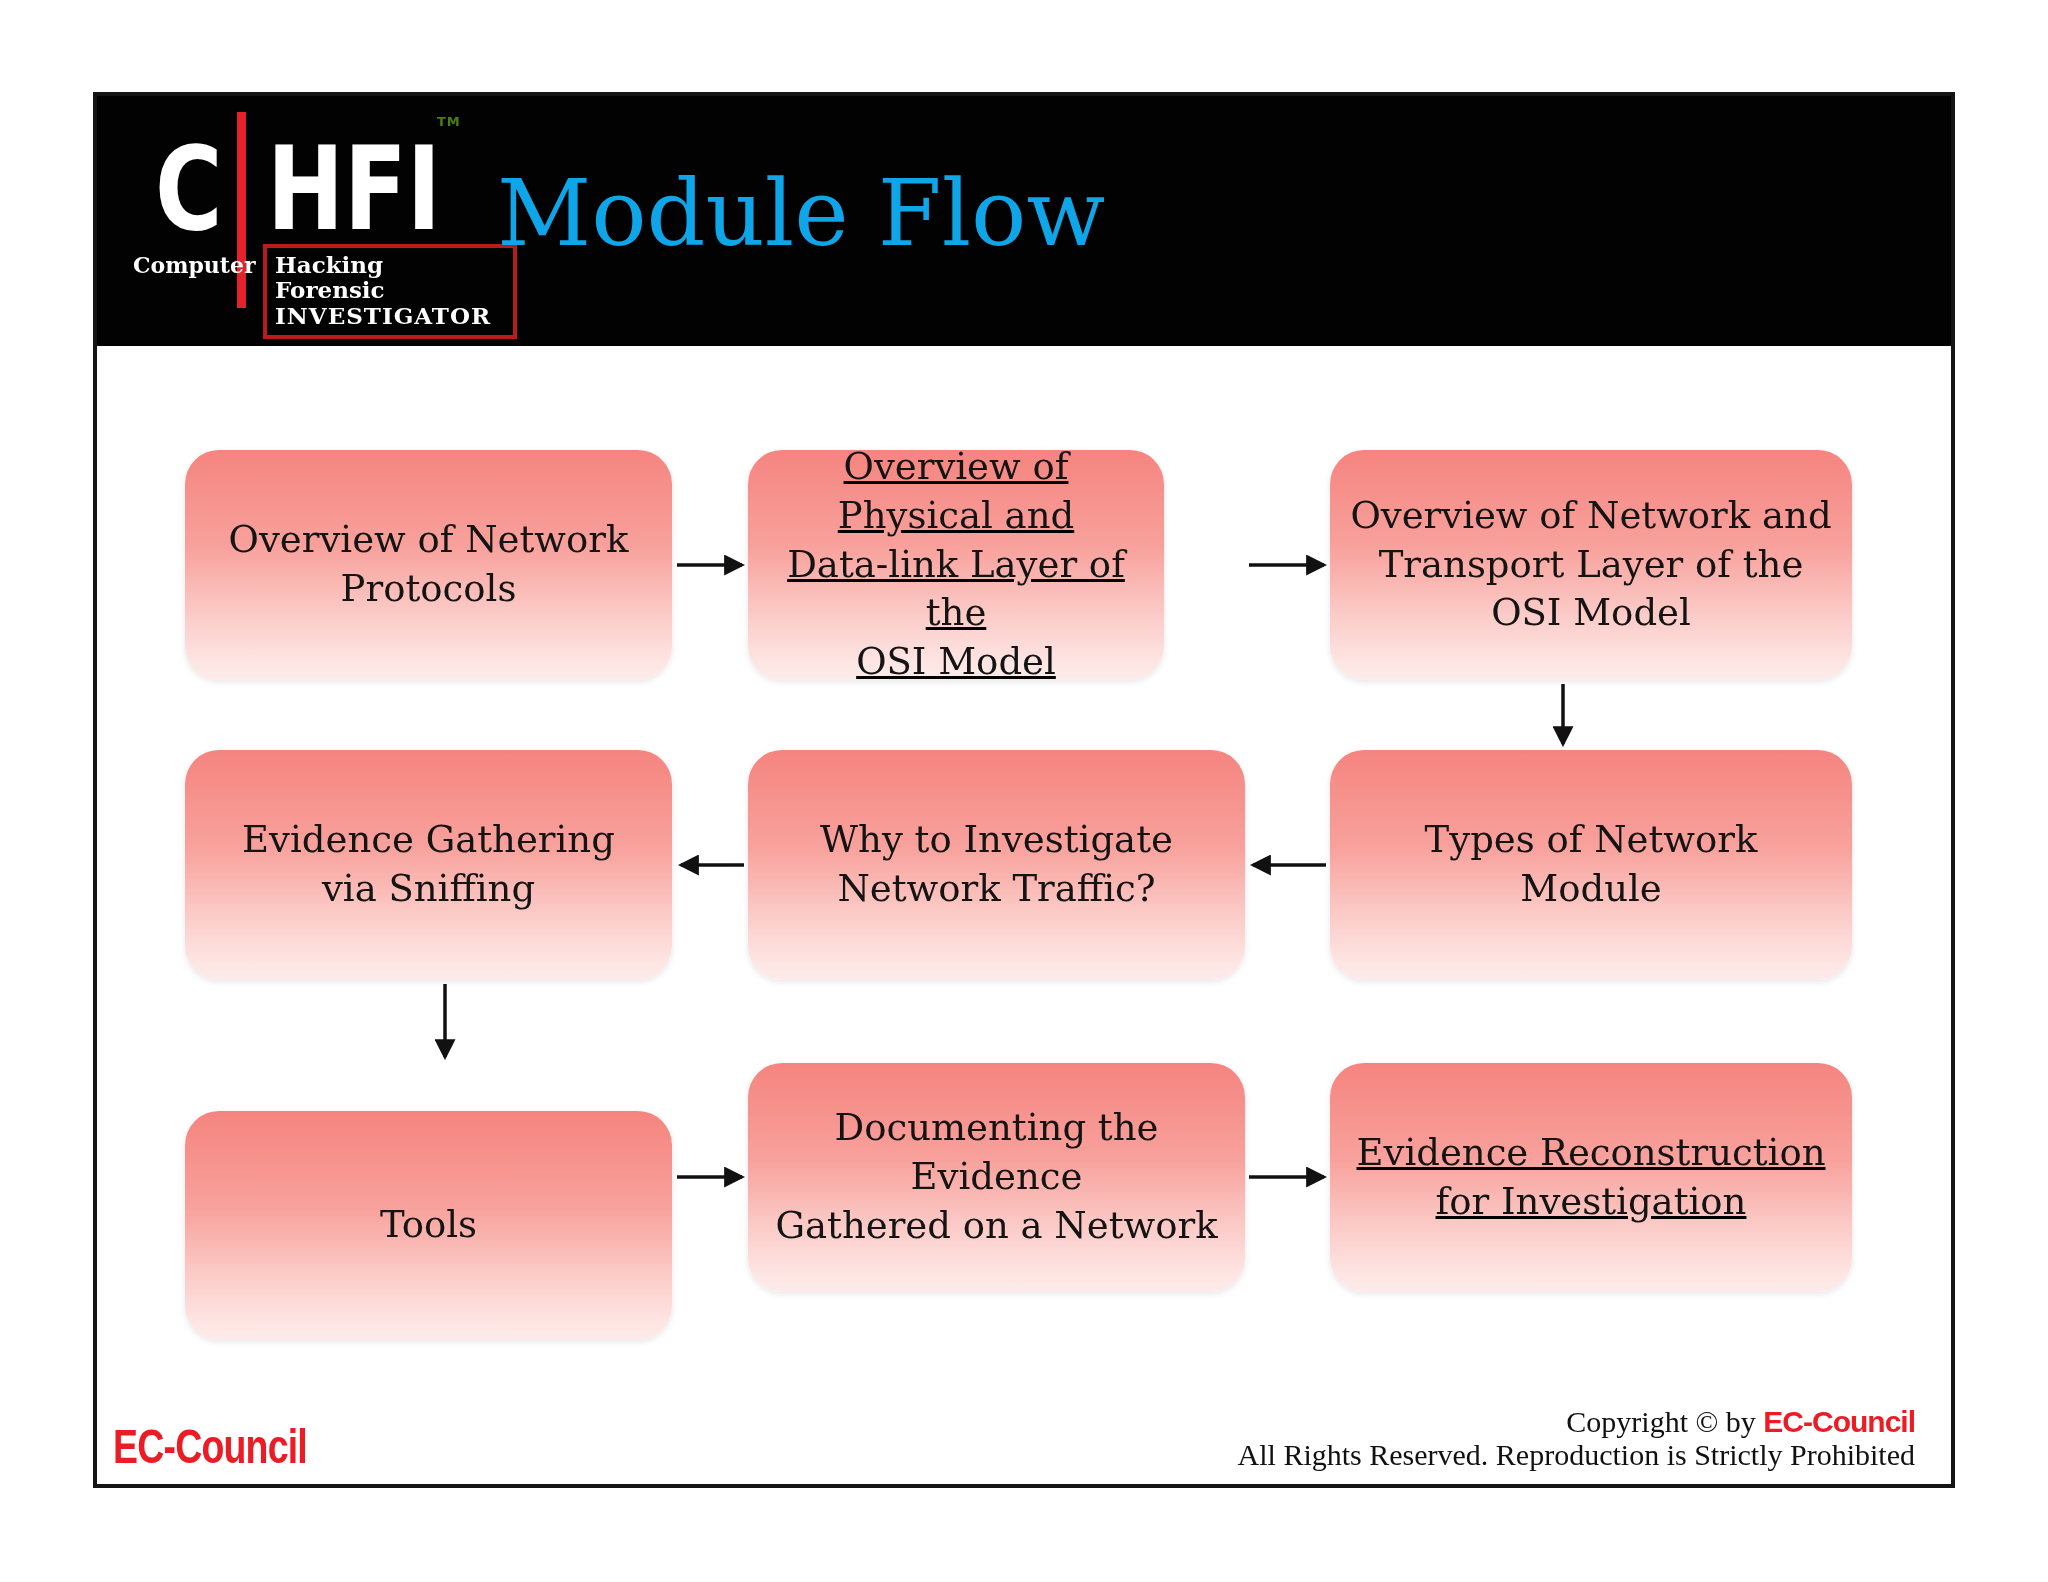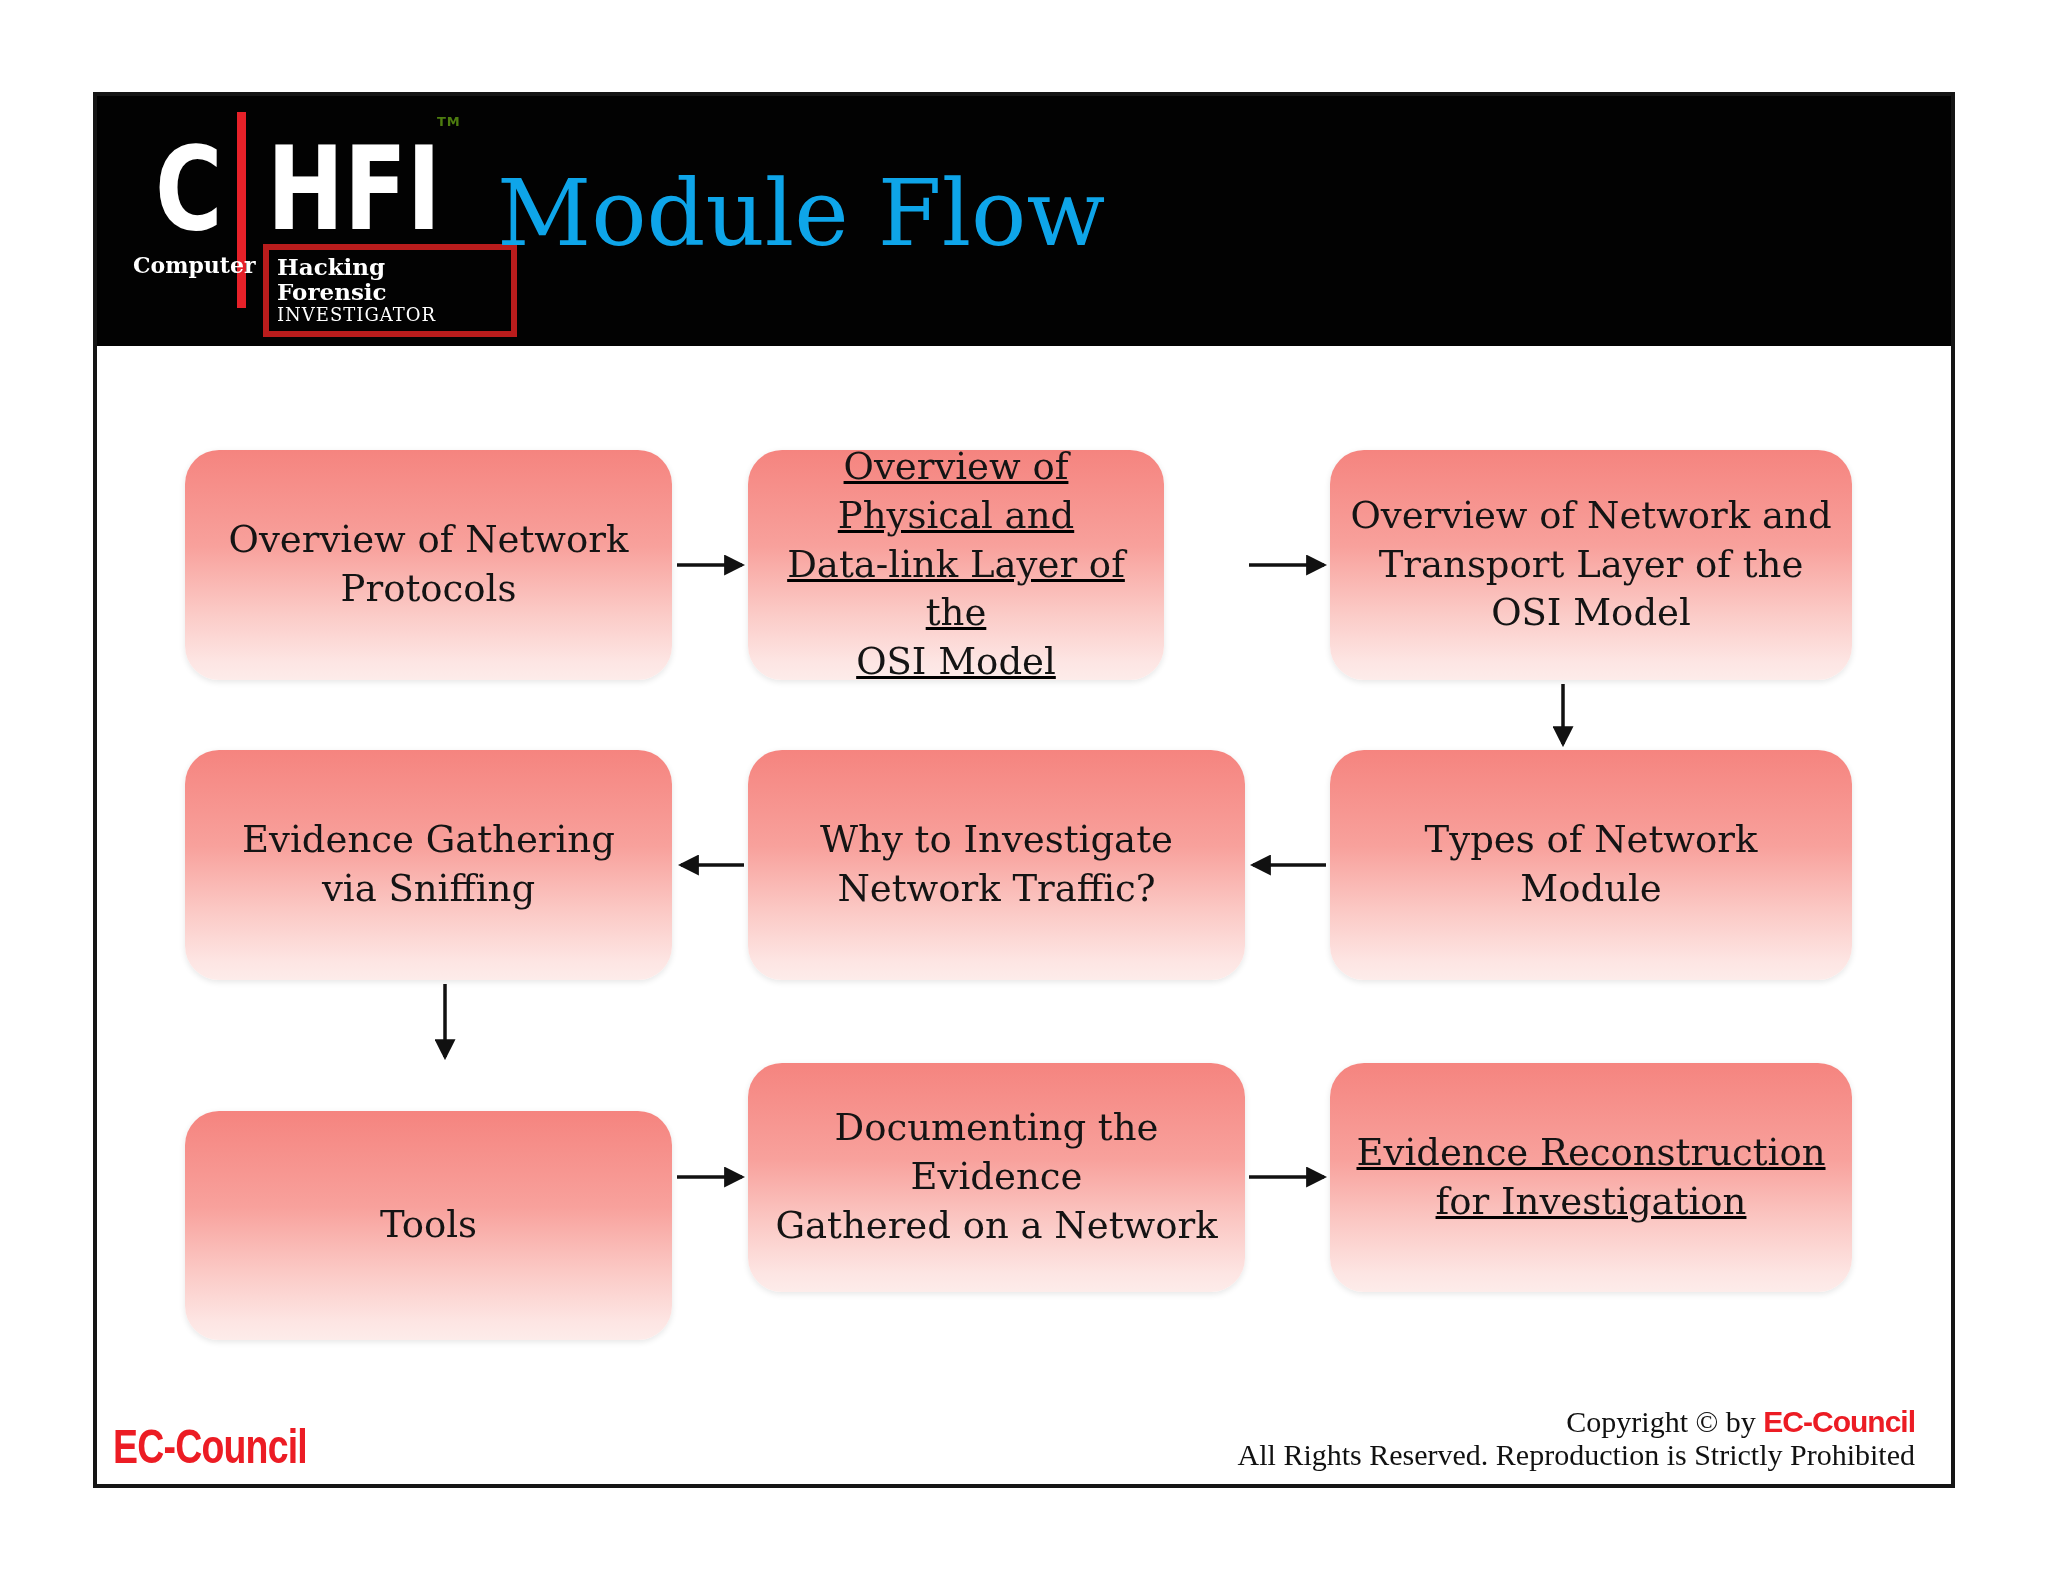--- a/index.html
+++ b/index.html
@@ -16,23 +16,23 @@
           transform:scaleX(0.80);transform-origin:left top;}
   .logo-bar{position:absolute;left:140px;top:16px;width:9px;height:196px;background:#e62129;}
   .logo-hfi{position:absolute;left:170px;top:36px;font-family:"DejaVu Sans",sans-serif;
             font-weight:bold;font-size:115px;line-height:1;color:#ffffff;
             transform:scaleX(0.80);transform-origin:left top;}
   .logo-tm{position:absolute;left:340px;top:18px;font-family:"DejaVu Sans",sans-serif;
            font-weight:bold;font-size:13px;color:#4d7c0f;letter-spacing:1px;}
   .logo-computer{position:absolute;left:36px;top:156px;width:110px;text-align:center;
                  font-weight:bold;font-size:22px;color:#ffffff;}
   .logo-sub{position:absolute;left:166px;top:148px;padding:4px 10px 6px 8px;
-            border:6px solid #b91c1c;color:#ffffff;}
+            border:4px solid #b91c1c;color:#ffffff;}
   .logo-sub-line1{display:block;font-weight:bold;font-size:23px;word-spacing:8px;line-height:1.1;}
-  .logo-sub-line2{display:block;font-weight:normal;font-size:18px;letter-spacing:1px;line-height:1.15;}
+  .logo-sub-line2{display:block;font-weight:bold;font-size:23px;letter-spacing:1px;line-height:1.15;}
   .title{position:absolute;left:400px;top:72px;margin:0;font-weight:normal;
          font-size:92px;line-height:1;color:#0ea5e9;text-align:center;}
 
   
   .flow-box{position:absolute;border-radius:34px;display:flex;align-items:center;justify-content:center;
             background:linear-gradient(180deg,#f5847f 0%,#f8a19c 42%,#fbc9c5 70%,#fde5e3 92%,#fdecea 100%);
             box-shadow:0 2px 6px rgba(0,0,0,0.10);}
   .flow-box span{white-space:pre-line;text-align:center;color:#141414;
                  font-size:37px;line-height:1.32;padding:0 20px;}
   .b0{left:88px;  top:354px;width:487px;height:230px;}

